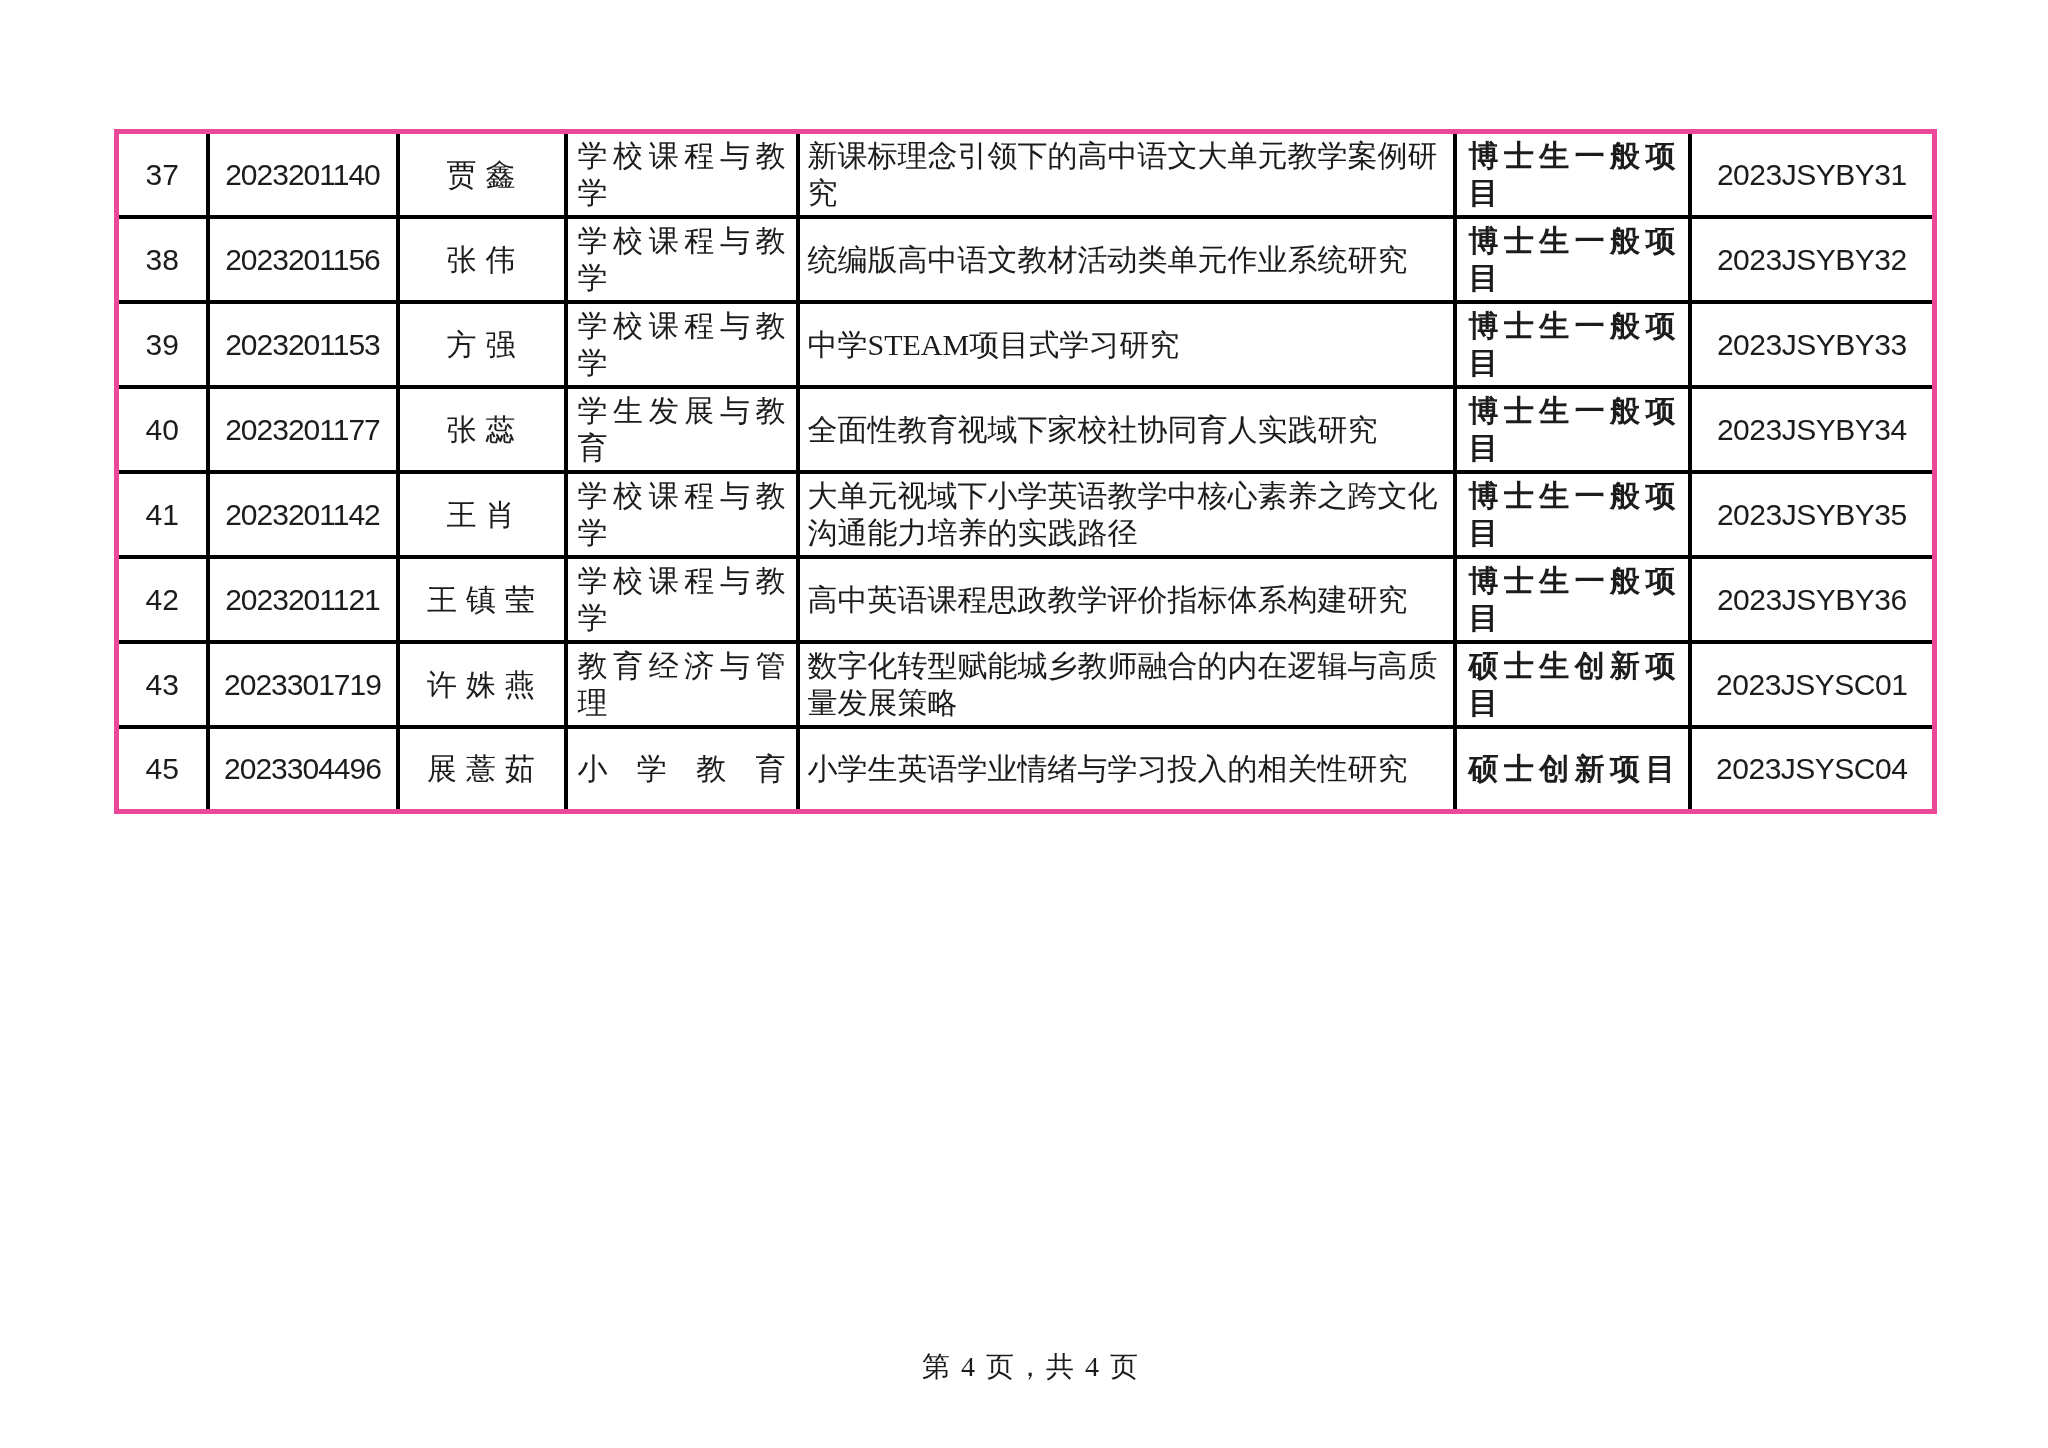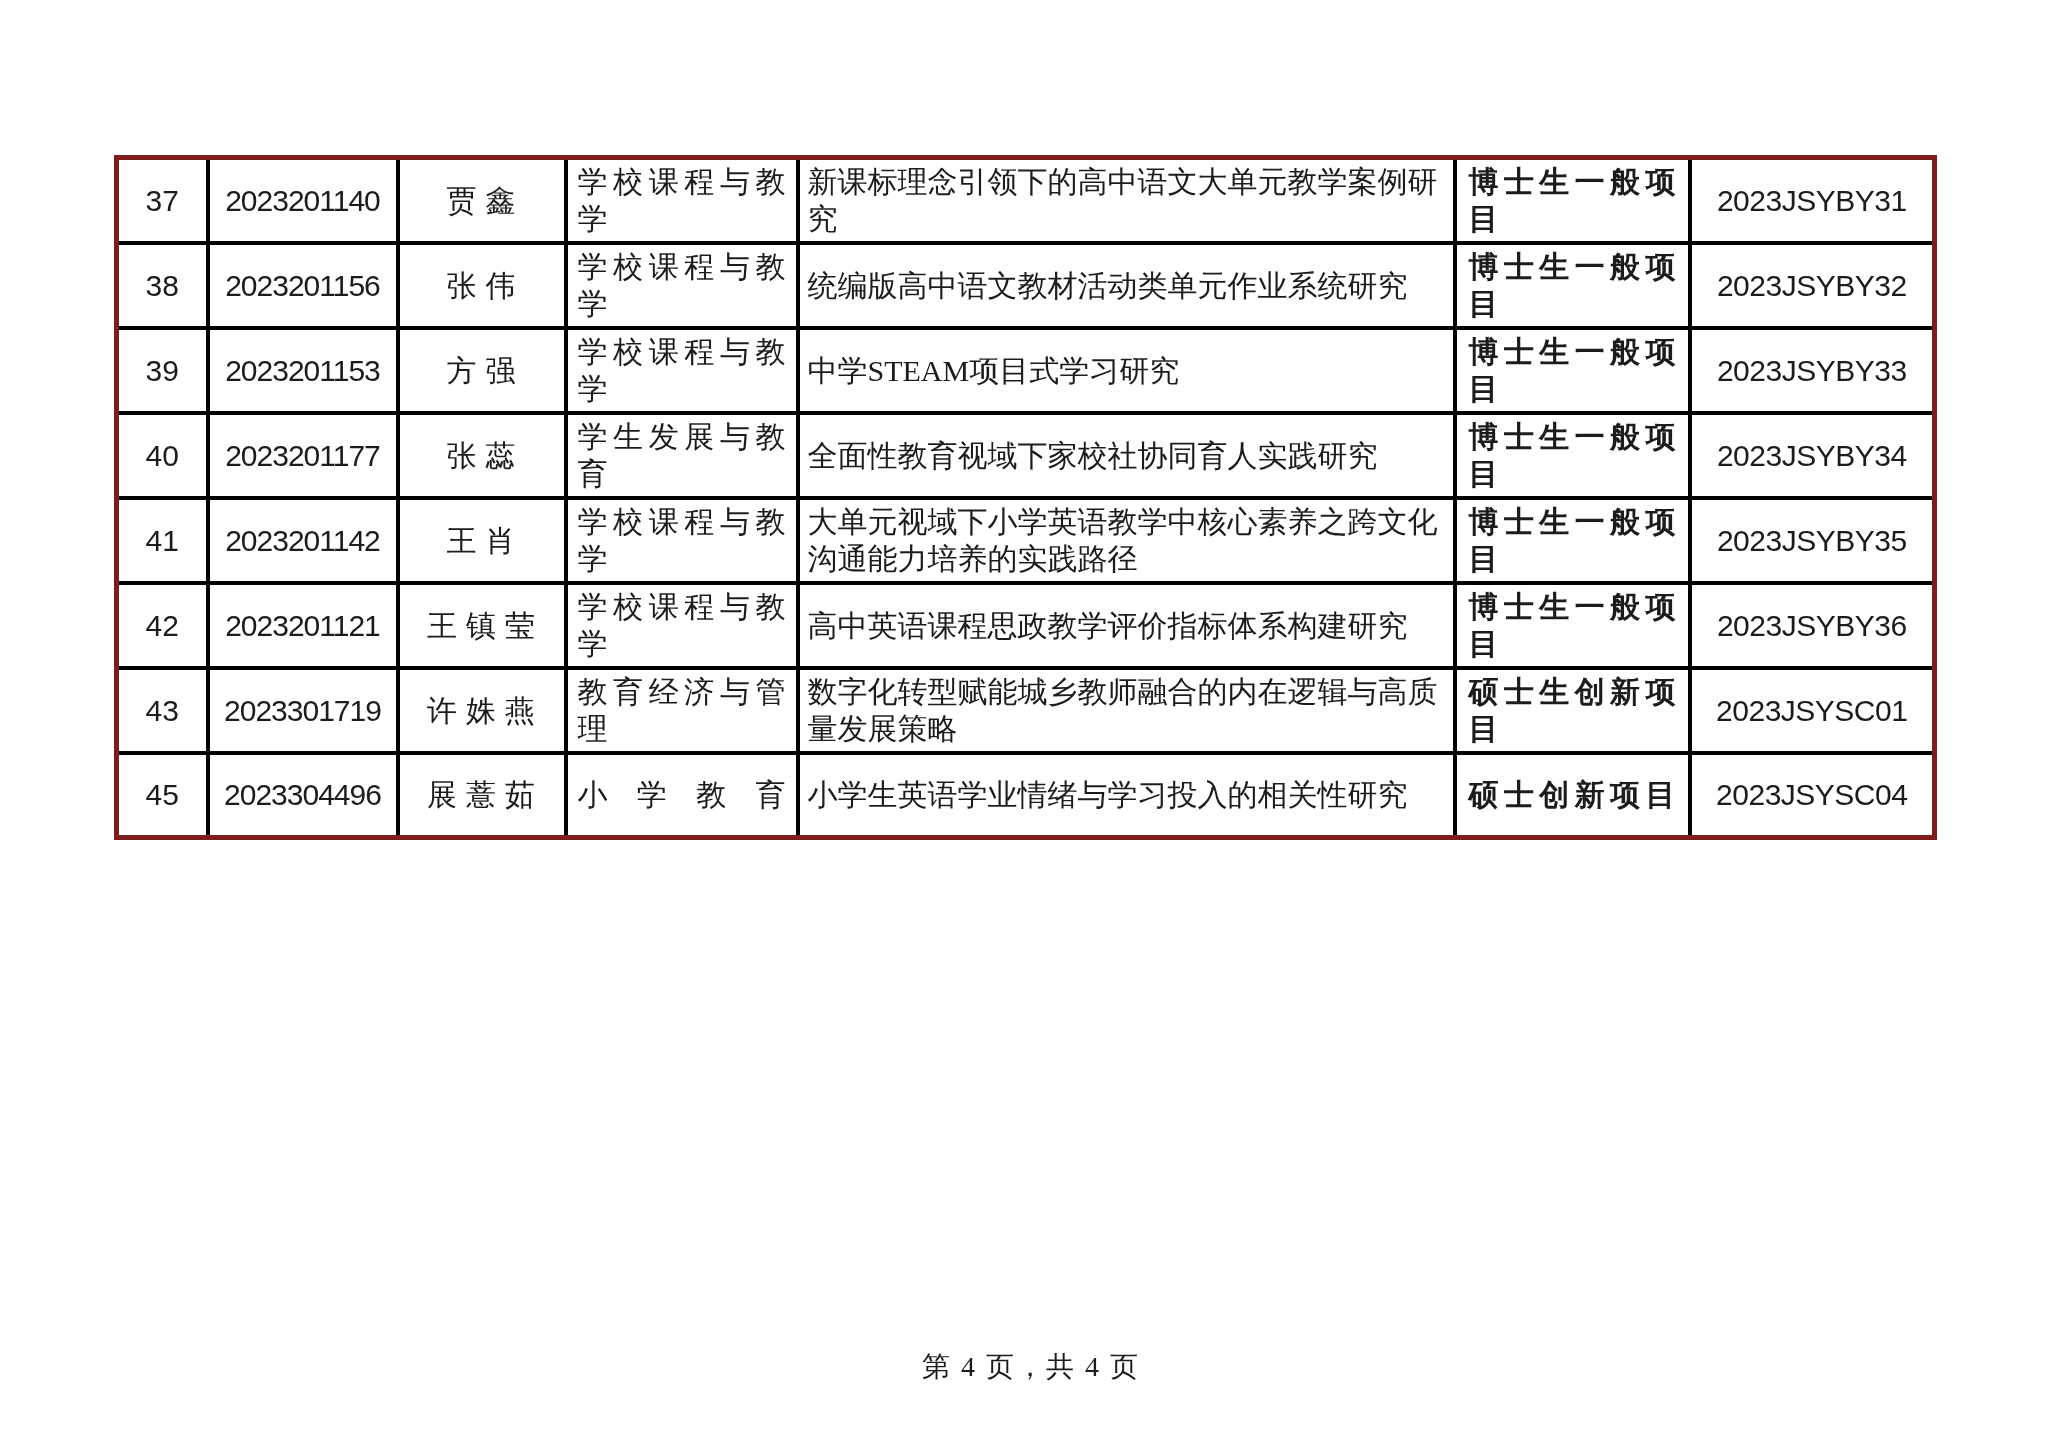--- a/index.html
+++ b/index.html
@@ -17,22 +17,21 @@
     inset: 0;
     background: #ffffff;
   }
   table.projects {
     position: absolute;
     left: 114px;
     top: 129px;
     border-collapse: collapse;
     table-layout: fixed;
     width: 1818px;
-    border: 5px solid #7f1d1d;
-    margin-top: 26px;
+    border: 5px solid #ec4899;
   }
   table.projects td {
     border: 4px solid #000;
     vertical-align: middle;
     font-size: 30px;
     line-height: 37px;
     overflow: hidden;
     box-sizing: border-box;
   }
   table.projects tr { height: 85px; }

